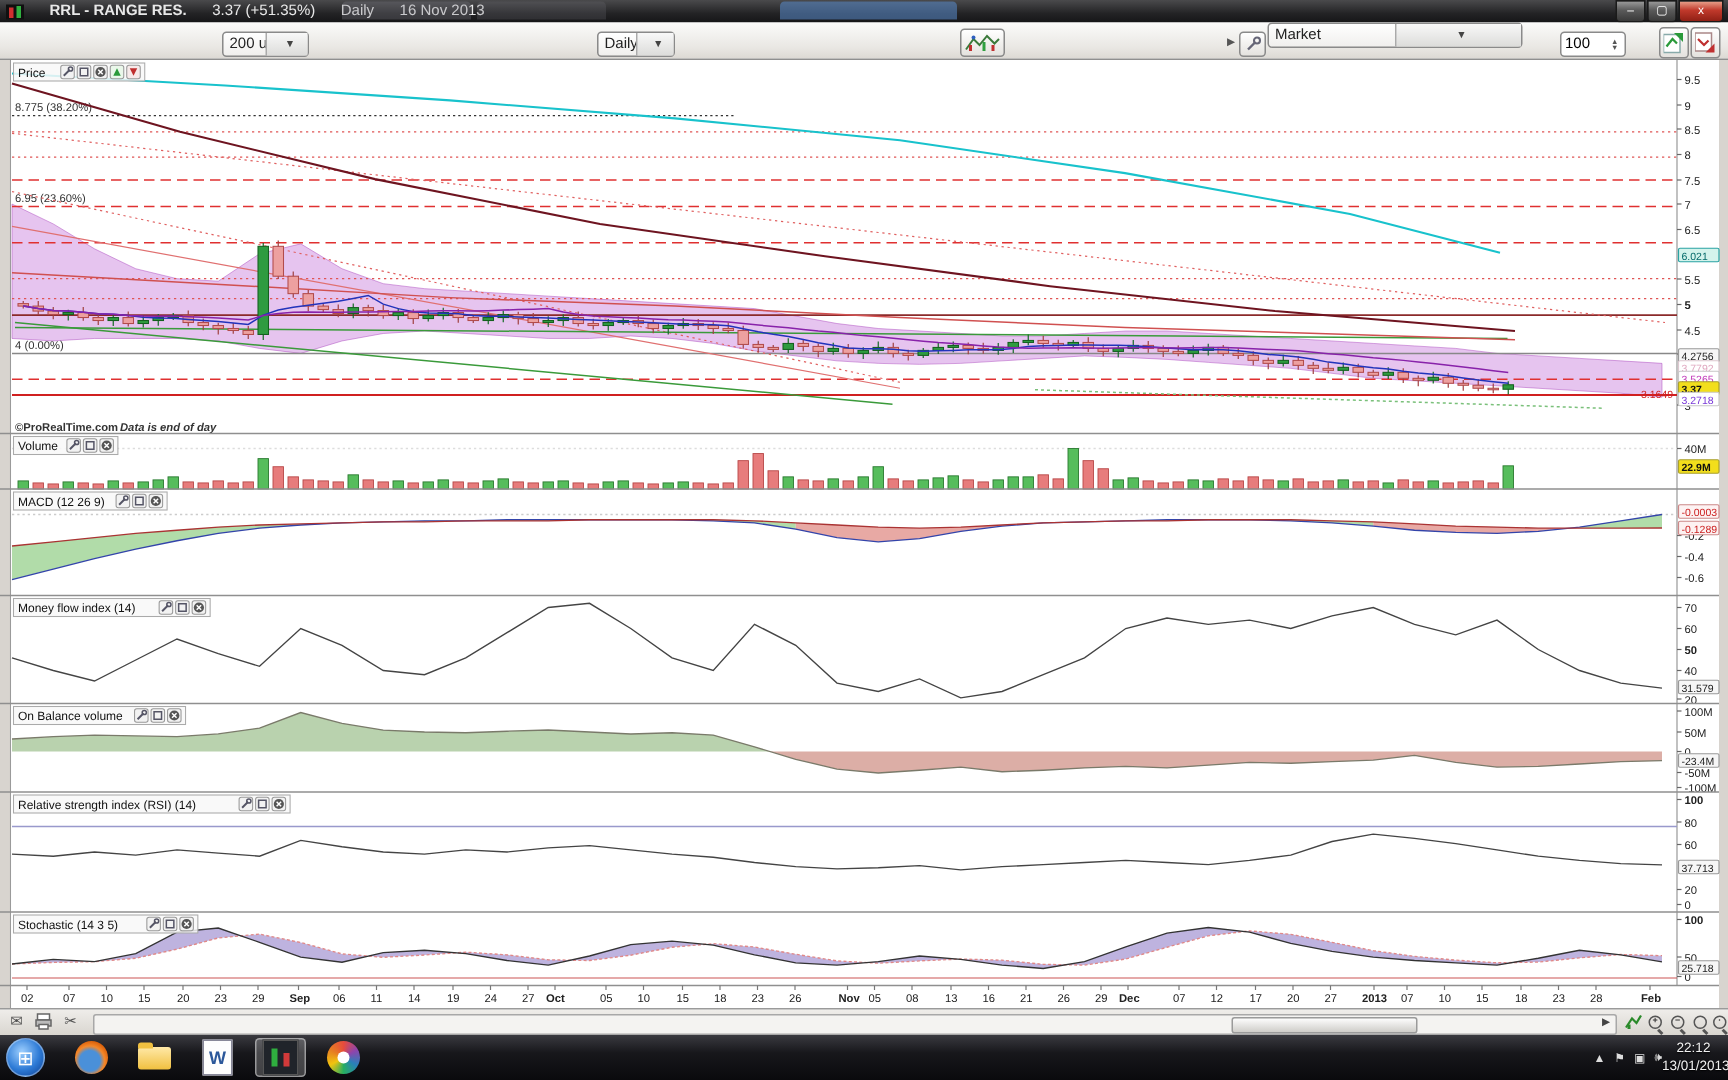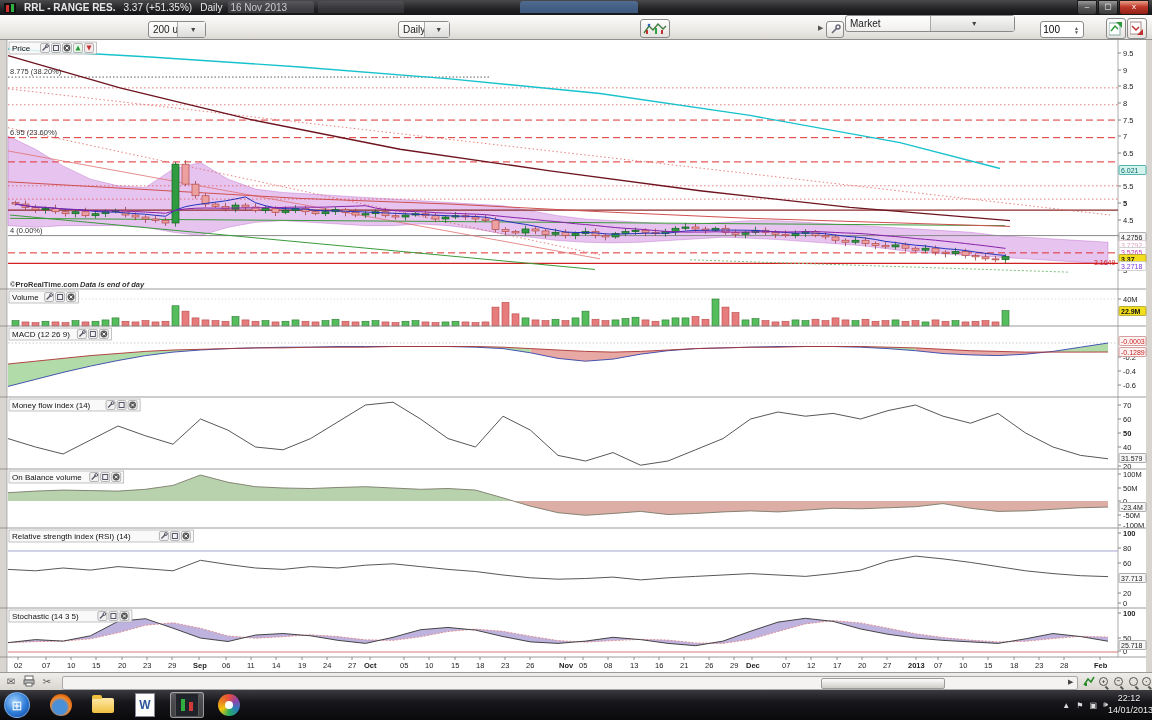--- a/index.html
+++ b/index.html
@@ -1,18 +1,18 @@
 <!DOCTYPE html>
 <html><head>
 <meta charset="utf-8">
 <style>
   html,body{margin:0;padding:0;background:#000;}
   .screen{position:relative;width:1152px;height:720px;overflow:hidden;font-family:"Liberation Sans",sans-serif;background:#fff;}
   
-  .titlebar{position:absolute;left:0;top:0;width:1152px;height:15px;background:linear-gradient(#4a4a4c,#232325 60%,#161618);color:#e8e8e8;font-size:10px;display:flex;align-items:center;gap:8px;padding-left:4px;box-sizing:border-box;}
+  .titlebar{position:absolute;left:0;top:0;width:1152px;height:15px;background:linear-gradient(#4a4a4c,#232325 60%,#161618);color:#e8e8e8;font-size:10px;display:flex;align-items:center;gap:17px;padding-left:4px;box-sizing:border-box;}
   .appico{width:12px;height:10px;position:relative;background:#101010;}
   .appico i{position:absolute;width:3px;}
   .ghost{position:absolute;top:1px;height:12px;border-radius:3px 3px 0 0;}
   .winbtns{position:absolute;right:3px;top:0;display:flex;gap:1px;}
   .wbtn{height:13px;border-radius:0 0 3px 3px;border:1px solid #1a1a1a;background:linear-gradient(#9a9a9a,#5a5a5a 45%,#3a3a3a);color:#fff;font-size:8px;line-height:11px;text-align:center;}
   .wbtn.close{background:linear-gradient(#e8a08a,#c0392b 45%,#902015);}
   
   .toolbar{position:absolute;left:0;top:15px;width:1152px;height:25px;background:linear-gradient(#fbfbfa,#e9e7e3 70%,#dcd9d4);border-bottom:1px solid #8f8f8f;box-sizing:border-box;}
   .dd{position:absolute;height:15px;background:linear-gradient(#ffffff,#f0efed);border:1px solid #8a8a8a;border-radius:3px;font-size:10px;color:#222;display:flex;align-items:center;}
   .dd span{flex:1;padding-left:4px;white-space:nowrap;overflow:hidden;}
@@ -865,16 +865,16 @@
         <span class="picasa"></span>
       </div>
     <div class="tray">
       <span>▲</span>
       <span>⚑</span>
       <span>▣</span>
       <span>🕪</span>
     </div>
     <div class="clock">
       <div>22:12</div>
-      <div>14/01/2013</div>
+      <div>13/01/2013</div>
     </div>
   </div>
 </div>
 
 </body></html>

